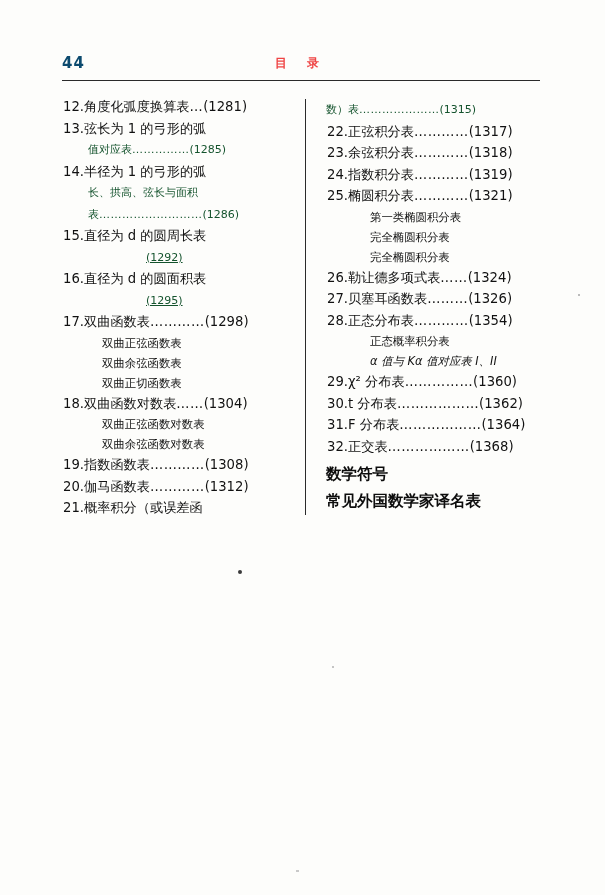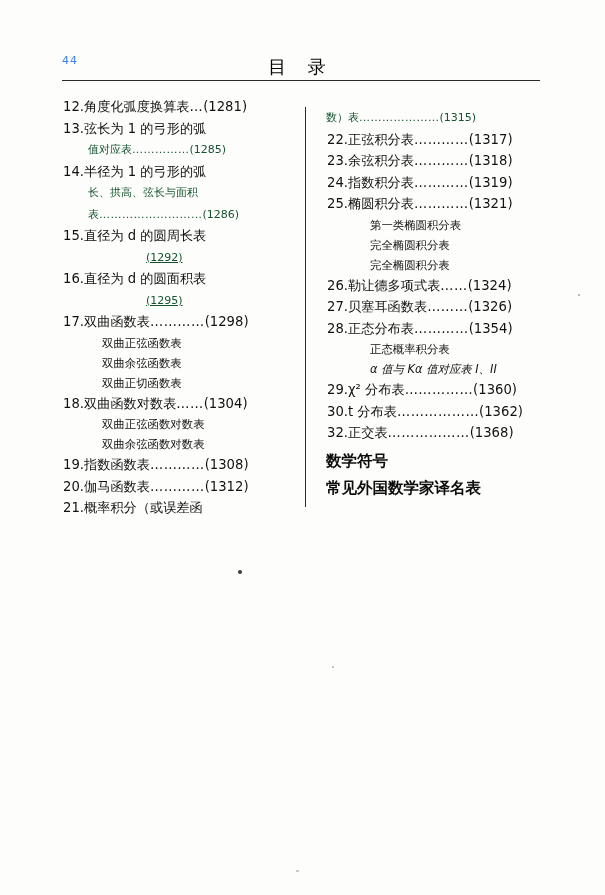--- a/index.html
+++ b/index.html
@@ -27,34 +27,34 @@
     position: absolute;
     left: 62px;
     top: 54px;
     width: 478px;
     height: 24px;
   }
   .page-number {
     position: absolute;
     left: 0;
     top: 0;
-    font-size: 11px;
-    font-weight: normal;
+    font-size: 15px;
+    font-weight: bold;
     letter-spacing: 1px;
-    color: #3b82f6;
+    color: #0c4a6e;
   }
   .header-title {
     position: absolute;
     left: 50%;
     transform: translateX(-50%);
     top: 1px;
-    font-size: 18px;
-    font-weight: normal;
+    font-size: 12px;
+    font-weight: bold;
     letter-spacing: 8px;
-    color: #000000;
+    color: #ef4444;
   }
   .rule {
     position: absolute;
     left: 62px;
     top: 80px;
     width: 478px;
     height: 0;
     border-top: 1.6px solid #2a2a2a;
   }
   .columns {
@@ -210,20 +210,21 @@
       <div class="sub right">完全椭圆积分表</div>
 
       <div class="entry"><span class="num">26.</span><span>勒让德多项式表</span><span class="dots">……</span><span>(1324)</span></div>
       <div class="entry"><span class="num">27.</span><span>贝塞耳函数表</span><span class="dots">………</span><span>(1326)</span></div>
       <div class="entry"><span class="num">28.</span><span>正态分布表</span><span class="dots">…………</span><span>(1354)</span></div>
       <div class="sub right">正态概率积分表</div>
       <div class="sub right italic">α 值与 Kα 值对应表 I、II</div>
 
       <div class="entry"><span class="num">29.</span><span>χ² 分布表</span><span class="dots">……………</span><span>(1360)</span></div>
       <div class="entry"><span class="num">30.</span><span>t 分布表</span><span class="dots">………………</span><span>(1362)</span></div>
+      <div class="entry"><span class="num">31.</span><span>F 分布表</span><span class="dots">………………</span><span>(1364)</span></div>
       <div class="entry"><span class="num">32.</span><span>正交表</span><span class="dots">………………</span><span>(1368)</span></div>
 
       <div class="big">数学符号</div>
       <div class="big" style="margin-top:0">常见外国数学家译名表</div>
     </div>
 
   </div>
 
   <div class="dot-mark"></div>
   <div class="speck1"></div>

